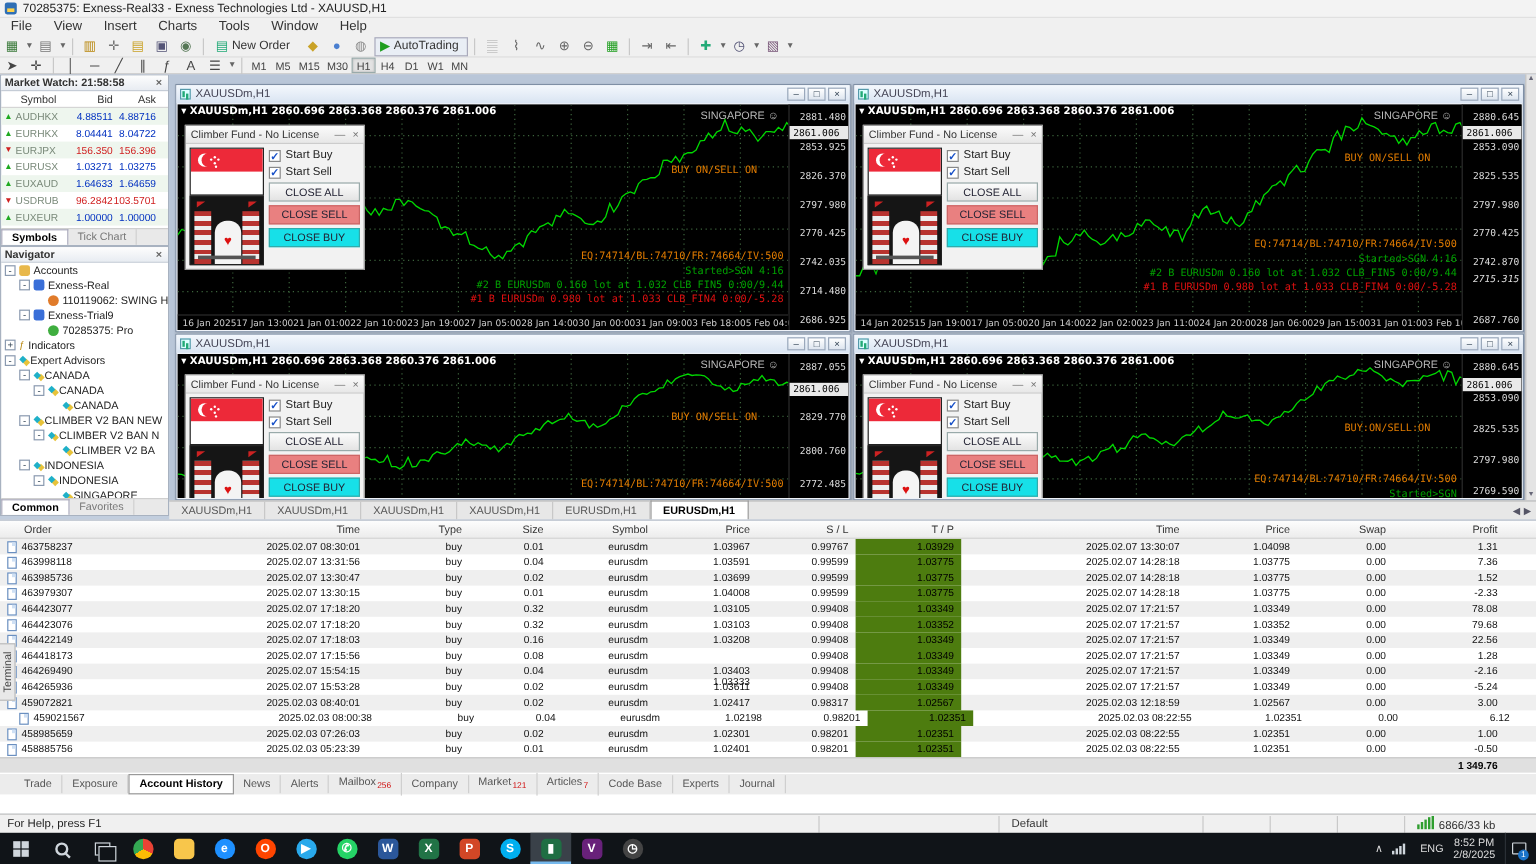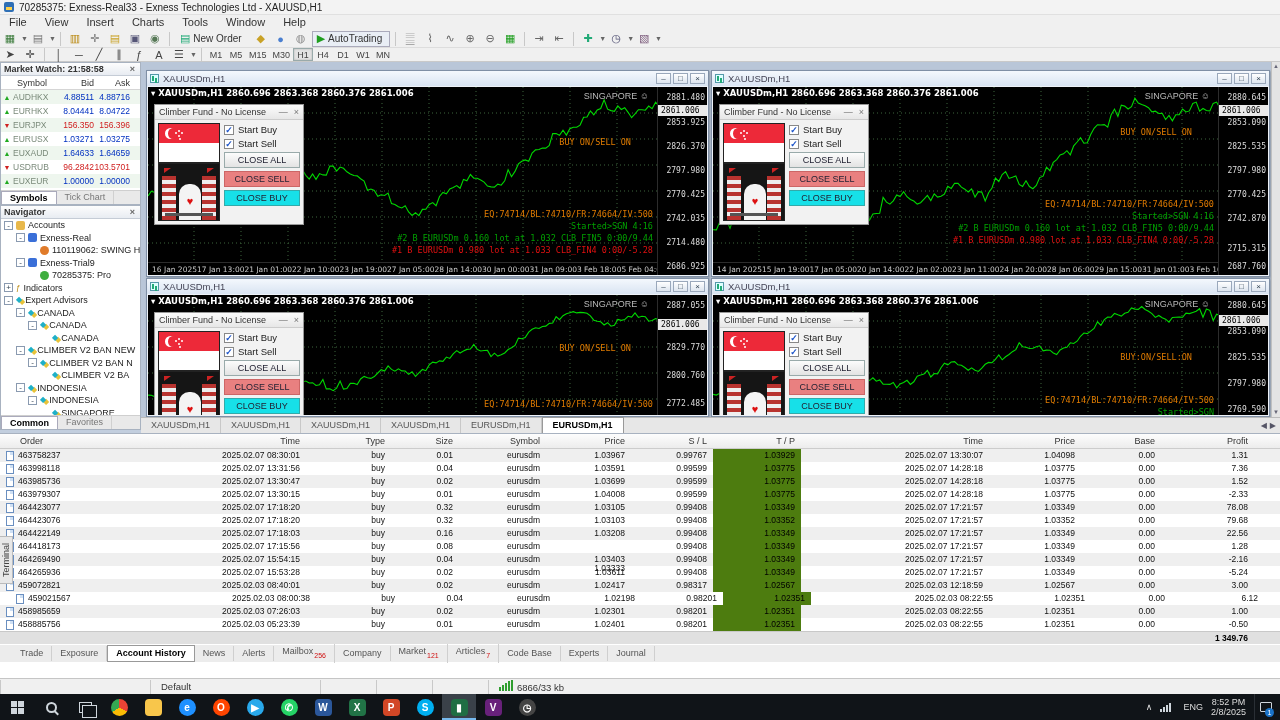--- a/index.html
+++ b/index.html
@@ -570,21 +570,21 @@
             <path d="M0.0 142.8 L3.4 142.9 L6.8 134.8 L10.2 133.1 L13.6 133.7 L17.0 141.2 L20.4 131.8 L23.8 129.6 L27.2 129.0 L30.6 127.7 L34.0 135.2 L37.4 136.5 L40.8 136.5 L44.2 134.1 L47.6 136.8 L51.0 136.8 L54.4 134.9 L57.8 136.4 L61.2 128.8 L64.7 127.3 L68.1 128.5 L71.5 128.7 L74.9 121.6 L78.3 120.5 L81.7 125.3 L85.1 126.9 L88.5 125.5 L91.9 130.7 L95.3 130.9 L98.7 128.0 L102.1 130.6 L105.5 131.4 L108.9 132.7 L112.3 130.9 L115.7 127.7 L119.1 132.1 L122.5 131.9 L125.9 118.8 L129.3 125.5 L132.7 122.5 L136.1 121.7 L139.5 127.5 L142.9 121.4 L146.3 120.5 L149.7 128.3 L153.1 123.7 L156.5 133.1 L159.9 126.9 L163.3 126.5 L166.7 126.3 L170.1 110.4 L173.5 115.1 L176.9 117.1 L180.3 113.8 L183.7 108.0 L187.1 109.6 L190.6 104.8 L194.0 109.7 L197.4 112.5 L200.8 114.0 L204.2 117.1 L207.6 115.7 L211.0 112.2 L214.4 108.5 L217.8 113.6 L221.2 106.8 L224.6 110.1 L228.0 109.3 L231.4 107.2 L234.8 99.3 L238.2 101.4 L241.6 96.2 L245.0 96.4 L248.4 100.1 L251.8 102.2 L255.2 105.0 L258.6 101.9 L262.0 110.1 L265.4 104.7 L268.8 105.1 L272.2 114.0 L275.6 105.8 L279.0 101.0 L282.4 91.1 L285.8 94.5 L289.2 87.5 L292.6 84.7 L296.0 91.4 L299.4 90.3 L302.8 88.9 L306.2 97.4 L309.6 99.4 L313.0 93.8 L316.4 99.5 L319.9 101.7 L323.3 98.5 L326.7 90.6 L330.1 89.2 L333.5 80.2 L336.9 83.7 L340.3 75.4 L343.7 72.6 L347.1 68.0 L350.5 66.8 L353.9 63.7 L357.3 67.8 L360.7 58.8 L364.1 55.0 L367.5 50.8 L370.9 56.2 L374.3 55.8 L377.7 47.6 L381.1 41.3 L384.5 37.7 L387.9 38.0 L391.3 37.6 L394.7 40.1 L398.1 28.0 L401.5 22.1 L404.9 29.4 L408.3 18.2 L411.7 19.1 L415.1 22.0 L418.5 19.6 L421.9 11.2 L425.3 16.1 L428.7 17.5 L432.1 18.7 L435.5 20.7 L438.9 24.8 L442.3 24.2 L445.8 26.5 L449.2 26.3 L452.6 32.5 L456.0 28.4 L459.4 33.8 L462.8 27.7 L466.2 27.6 L469.6 22.0 L473.0 25.0 L476.4 23.9 L479.8 16.4 L483.2 15.1 L486.6 24.2 L490.0 21.5 L493.4 23.5 L496.8 24.0 L500.2 16.4 L503.6 15.1 L507.0 21.5 " fill="none" stroke="#00d800" stroke-width="1.1"></path>
           </svg>
           <div class="ohlc">▾ XAUUSDm,H1  2860.696 2863.368 2860.376 2861.006</div>
           <div class="pricecol">
             <span class="plab" style="top: 6px;">2880.645</span>
             <span class="plab" style="top: 31px;">2853.090</span>
             <span class="plab" style="top: 55px;">2825.535</span>
             <span class="plab" style="top: 79px;">2797.980</span>
             <span class="plab" style="top: 103px;">2770.425</span>
             <span class="plab" style="top: 127px;">2742.870</span>
-            <span class="plab" style="top: 157px;">2715.315</span>
+            <span class="plab" style="top: 141px; font-style: italic;">2715.315</span>
             <span class="plab" style="top: 175px;">2687.760</span>
             <span class="pmark" style="top: 18px;">2861.006</span>
           </div>
           <div class="ann a-wm" style="top: 4px; right: 58px;">SINGAPORE ☺</div>
           <div class="ann a-or" style="top: 40px; right: 76px;">BUY ON/SELL ON</div>
           <div class="ann a-or" style="top: 112px; right: 54px;">EQ:74714/BL:74710/FR:74664/IV:500</div>
           <div class="ann a-grn" style="top: 124px; right: 54px;">Started&gt;SGN  4:16</div>
           <div class="ann a-grn" style="top: 136px; right: 54px;">#2 B EURUSDm 0.160 lot at 1.032 CLB_FIN5 0:00/9.44</div>
           <div class="ann a-red" style="top: 148px; right: 54px;">#1 B EURUSDm 0.980 lot at 1.033 CLB_FIN4 0:00/-5.28</div>
           <div class="timecol">
@@ -813,21 +813,21 @@
         <span class="th" style="width: 118px;">Order</span>
         <span class="th" style="width: 188px;">Time</span>
         <span class="th" style="width: 85px;">Type</span>
         <span class="th" style="width: 68px;">Size</span>
         <span class="th" style="width: 87px;">Symbol</span>
         <span class="th" style="width: 85px;">Price</span>
         <span class="th" style="width: 82px;">S / L</span>
         <span class="th" style="width: 88px;">T / P</span>
         <span class="th" style="width: 188px;">Time</span>
         <span class="th" style="width: 92px;">Price</span>
-        <span class="th" style="width: 80px;">Base</span>
+        <span class="th" style="width: 80px;">Swap</span>
         <span class="th" style="width: 93px;">Profit</span>
       </div>
     <div id="t-rows">
         <div class="trow">
           <span class="td order" style="width: 118px;">
             <span class="doc"></span>
             <span>463758237</span>
           </span>
           <span class="td" style="width: 188px;">2025.02.07 08:30:01</span>
           <span class="td" style="width: 85px;">buy</span>
@@ -1106,20 +1106,21 @@
         </span>
         <span class="ttab">
           <span>Journal</span>
         </span>
       </div>
     <div id="term-label">Terminal</div>
   </div>
 </div>
 
 <div id="statusbar">
+  <span id="sb-help">For Help, press F1</span>
   <span class="sseg" style="width:150px"></span>
   <span class="sseg" style="width:170px">Default</span>
   <span class="sseg" style="width:56px"></span>
   <span class="sseg" style="width:56px"></span>
   <span class="sseg" style="width:56px"></span>
   <span class="sseg" style="width:110px">
     <span class="bars">
         <i style="height:4px"></i>
         <i style="height:6px"></i>
         <i style="height:8px"></i>

